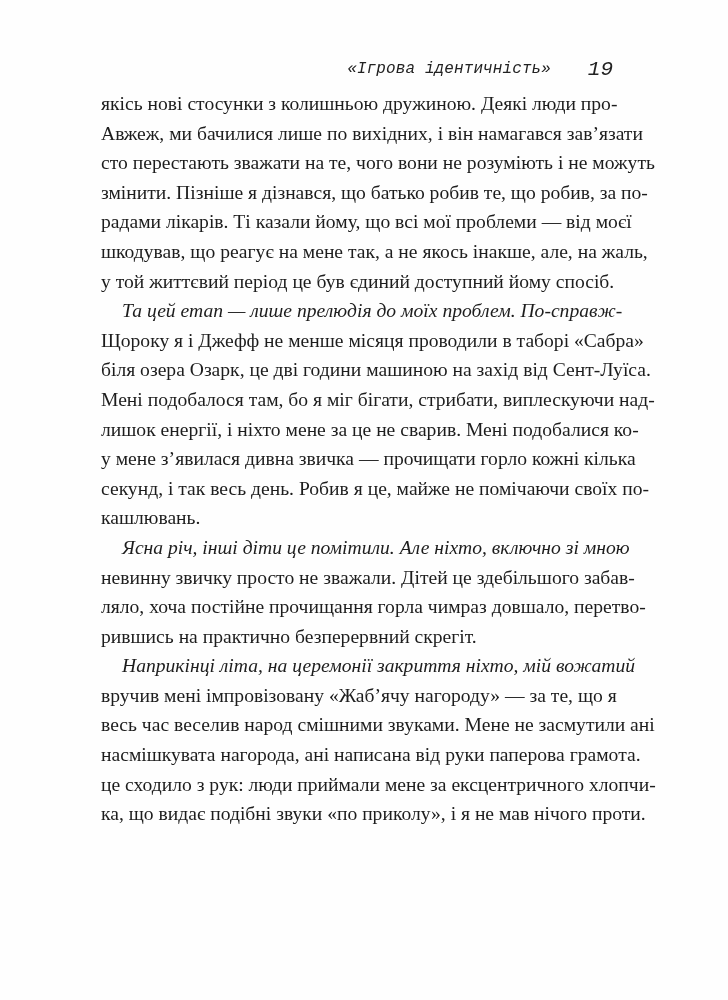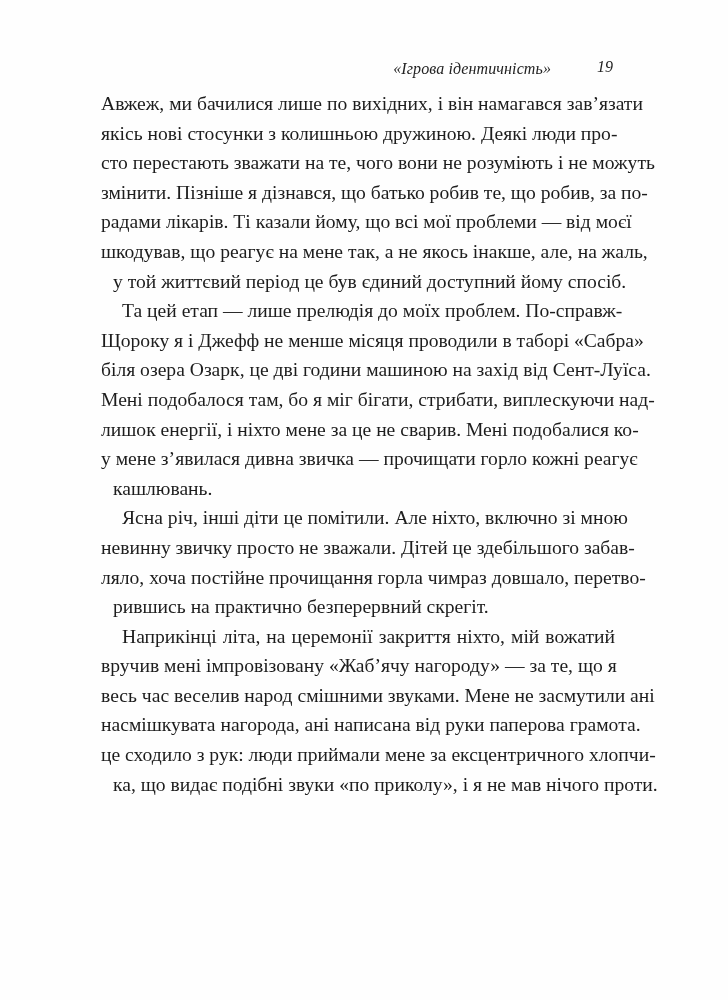--- a/index.html
+++ b/index.html
@@ -20,37 +20,37 @@
       left: 0; top: 0;
       width: 728px; height: 1000px;
       background: #fefefe;
     }
     .running-head {
       position: absolute;
       top: 58px;
       left: 101px;
       width: 514px;
       height: 24px;
-      font-family: Liberation Serif, serif;
+      font-family: Liberation Mono, monospace;
       font-style: italic;
       font-size: 16px;
       color: #222;
     }
     .running-title {
       position: absolute;
       right: 64px;
       top: 2px;
       font-size: 16px;
       letter-spacing: 0.1px;
     }
     .page-number {
       position: absolute;
       right: 2px;
       top: 0;
-      font-size: 16px;
+      font-size: 21px;
       margin-left: 22px;
     }
     .text-block {
       position: absolute;
       top: 89px;
       left: 101px;
       width: 514px;
     }
     .line {
       display: block;
@@ -58,52 +58,53 @@
       line-height: 29.6px;
       font-family: "Liberation Serif", "DejaVu Serif", serif;
       font-size: 19.6px;
       white-space: nowrap;
       text-align: justify;
       text-align-last: justify;
       color: #1d1d1d;
     }
     .line.indent {
       padding-left: 21px;
+      font-style: italic;
     }
     .line.last {
       text-align-last: left;
-      margin-left: 12px;
     }
   </style>
 </head>
 <body>
 
 <div class="page">
   <div class="running-head">
     <span class="running-title">«Ігрова ідентичність»</span>
     <span class="page-number">19</span>
   </div>
 
   <div class="text-block" id="text-block">
       <div>
+        <span class="line">якісь нові стосунки з колишньою дружиною. Деякі люди про-</span>
         <span class="line">Авжеж, ми бачилися лише по вихідних, і він намагався зав’язати</span>
-        <span class="line">якісь нові стосунки з колишньою дружиною. Деякі люди про-</span>
         <span class="line">сто перестають зважати на те, чого вони не розуміють і не можуть</span>
         <span class="line">змінити. Пізніше я дізнався, що батько робив те, що робив, за по-</span>
         <span class="line">радами лікарів. Ті казали йому, що всі мої проблеми — від моєї</span>
         <span class="line">шкодував, що реагує на мене так, а не якось інакше, але, на жаль,</span>
         <span class="line last">у той життєвий період це був єдиний доступний йому спосіб.</span>
       </div>
       <div>
         <span class="line indent">Та цей етап — лише прелюдія до моїх проблем. По-справж-</span>
         <span class="line">Щороку я і Джефф не менше місяця проводили в таборі «Сабра»</span>
         <span class="line">біля озера Озарк, це дві години машиною на захід від Сент-Луїса.</span>
         <span class="line">Мені подобалося там, бо я міг бігати, стрибати, виплескуючи над-</span>
         <span class="line">лишок енергії, і ніхто мене за це не сварив. Мені подобалися ко-</span>
-        <span class="line">у мене з’явилася дивна звичка — прочищати горло кожні реагує</span>
+        <span class="line">у мене з’явилася дивна звичка — прочищати горло кожні кілька</span>
+        <span class="line">секунд, і так весь день. Робив я це, майже не помічаючи своїх по-</span>
         <span class="line last">кашлювань.</span>
       </div>
       <div>
         <span class="line indent">Ясна річ, інші діти це помітили. Але ніхто, включно зі мною</span>
         <span class="line">невинну звичку просто не зважали. Дітей це здебільшого забав-</span>
         <span class="line">ляло, хоча постійне прочищання горла чимраз довшало, перетво-</span>
         <span class="line last">рившись на практично безперервний скрегіт.</span>
       </div>
       <div>
         <span class="line indent">Наприкінці літа, на церемонії закриття ніхто, мій вожатий</span>

